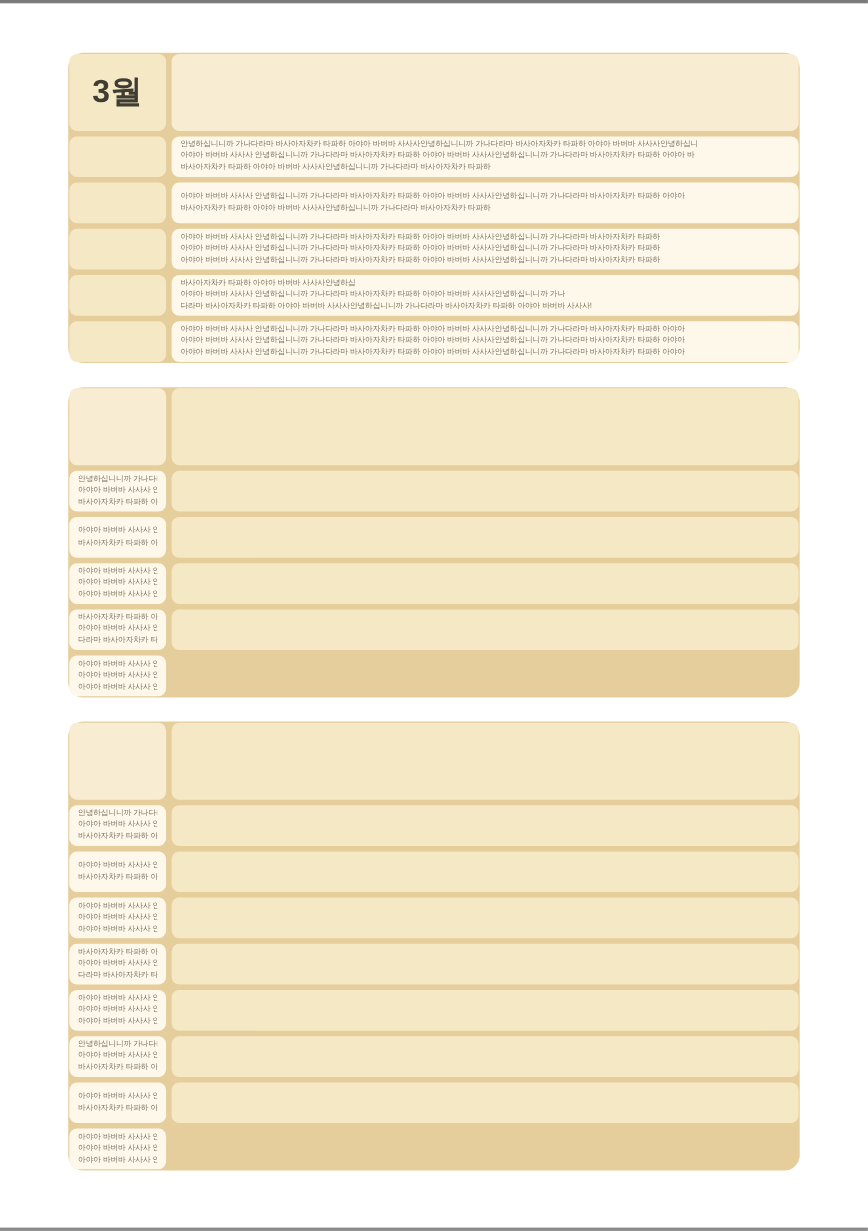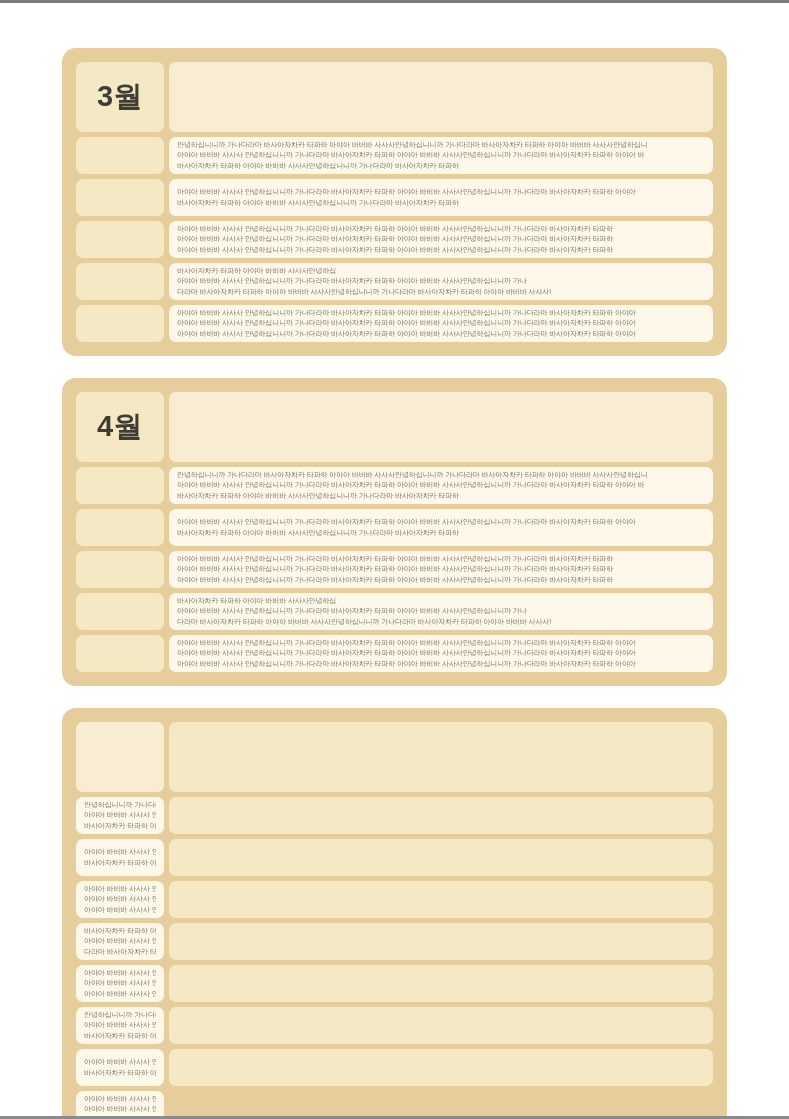--- a/index.html
+++ b/index.html
@@ -13,21 +13,21 @@
   .edge-bar.bottom{bottom:0;height:3px;background:var(--edge-bottom,#8b8b8b)}
   main{position:absolute;top:48px;left:62px;width:665px}
   .month-card{
     display:grid;
     grid-template-columns:88px 1fr;
     grid-template-rows:70px;
     grid-auto-rows:minmax(37px,auto);
     gap:5px;
     background:var(--frame,#e6cd9c);
     border-radius:14px;
-    padding:14px;
+    padding:1px;
     box-sizing:border-box;
     margin-bottom:22px;
   }
   .cell{border-radius:7px}
   .hdr-left{
     background:var(--cell-tan,#f5e8c5);
     display:flex;align-items:center;justify-content:center;
   }
   .month-title{
     font-size:29px;font-weight:800;color:var(--title-color,#3f3c34);
@@ -81,23 +81,20 @@
         <div class="text-line">다라마 바사아자차카 타파하 아야아 바버바 사사사안녕하십니니까 가나다라마 바사아자차카 타파하 아야아 바버바 사사사!</div>
       </div>
       <div class="cell row-left"></div>
       <div class="cell row-content">
         <div class="text-line">아야아 바버바 사사사 안녕하십니니까 가나다라마 바사아자차카 타파하 아야아 바버바 사사사안녕하십니니까 가나다라마 바사아자차카 타파하 아야아</div>
         <div class="text-line">아야아 바버바 사사사 안녕하십니니까 가나다라마 바사아자차카 타파하 아야아 바버바 사사사안녕하십니니까 가나다라마 바사아자차카 타파하 아야아</div>
         <div class="text-line">아야아 바버바 사사사 안녕하십니니까 가나다라마 바사아자차카 타파하 아야아 바버바 사사사안녕하십니니까 가나다라마 바사아자차카 타파하 아야아</div>
       </div>
     </section>
     <section class="month-card">
-      <div class="cell hdr-left">
-        <span class="month-title">4월</span>
-      </div>
       <div class="cell hdr-right"></div>
       <div class="cell row-left"></div>
       <div class="cell row-content">
         <div class="text-line">안녕하십니니까 가나다라마 바사아자차카 타파하 아야아 바버바 사사사안녕하십니니까 가나다라마 바사아자차카 타파하 아야아 바버바 사사사안녕하십니</div>
         <div class="text-line">아야아 바버바 사사사 안녕하십니니까 가나다라마 바사아자차카 타파하 아야아 바버바 사사사안녕하십니니까 가나다라마 바사아자차카 타파하 아야아 바</div>
         <div class="text-line">바사아자차카 타파하 아야아 바버바 사사사안녕하십니니까 가나다라마 바사아자차카 타파하</div>
       </div>
       <div class="cell row-left"></div>
       <div class="cell row-content">
         <div class="text-line">아야아 바버바 사사사 안녕하십니니까 가나다라마 바사아자차카 타파하 아야아 바버바 사사사안녕하십니니까 가나다라마 바사아자차카 타파하 아야아</div>

